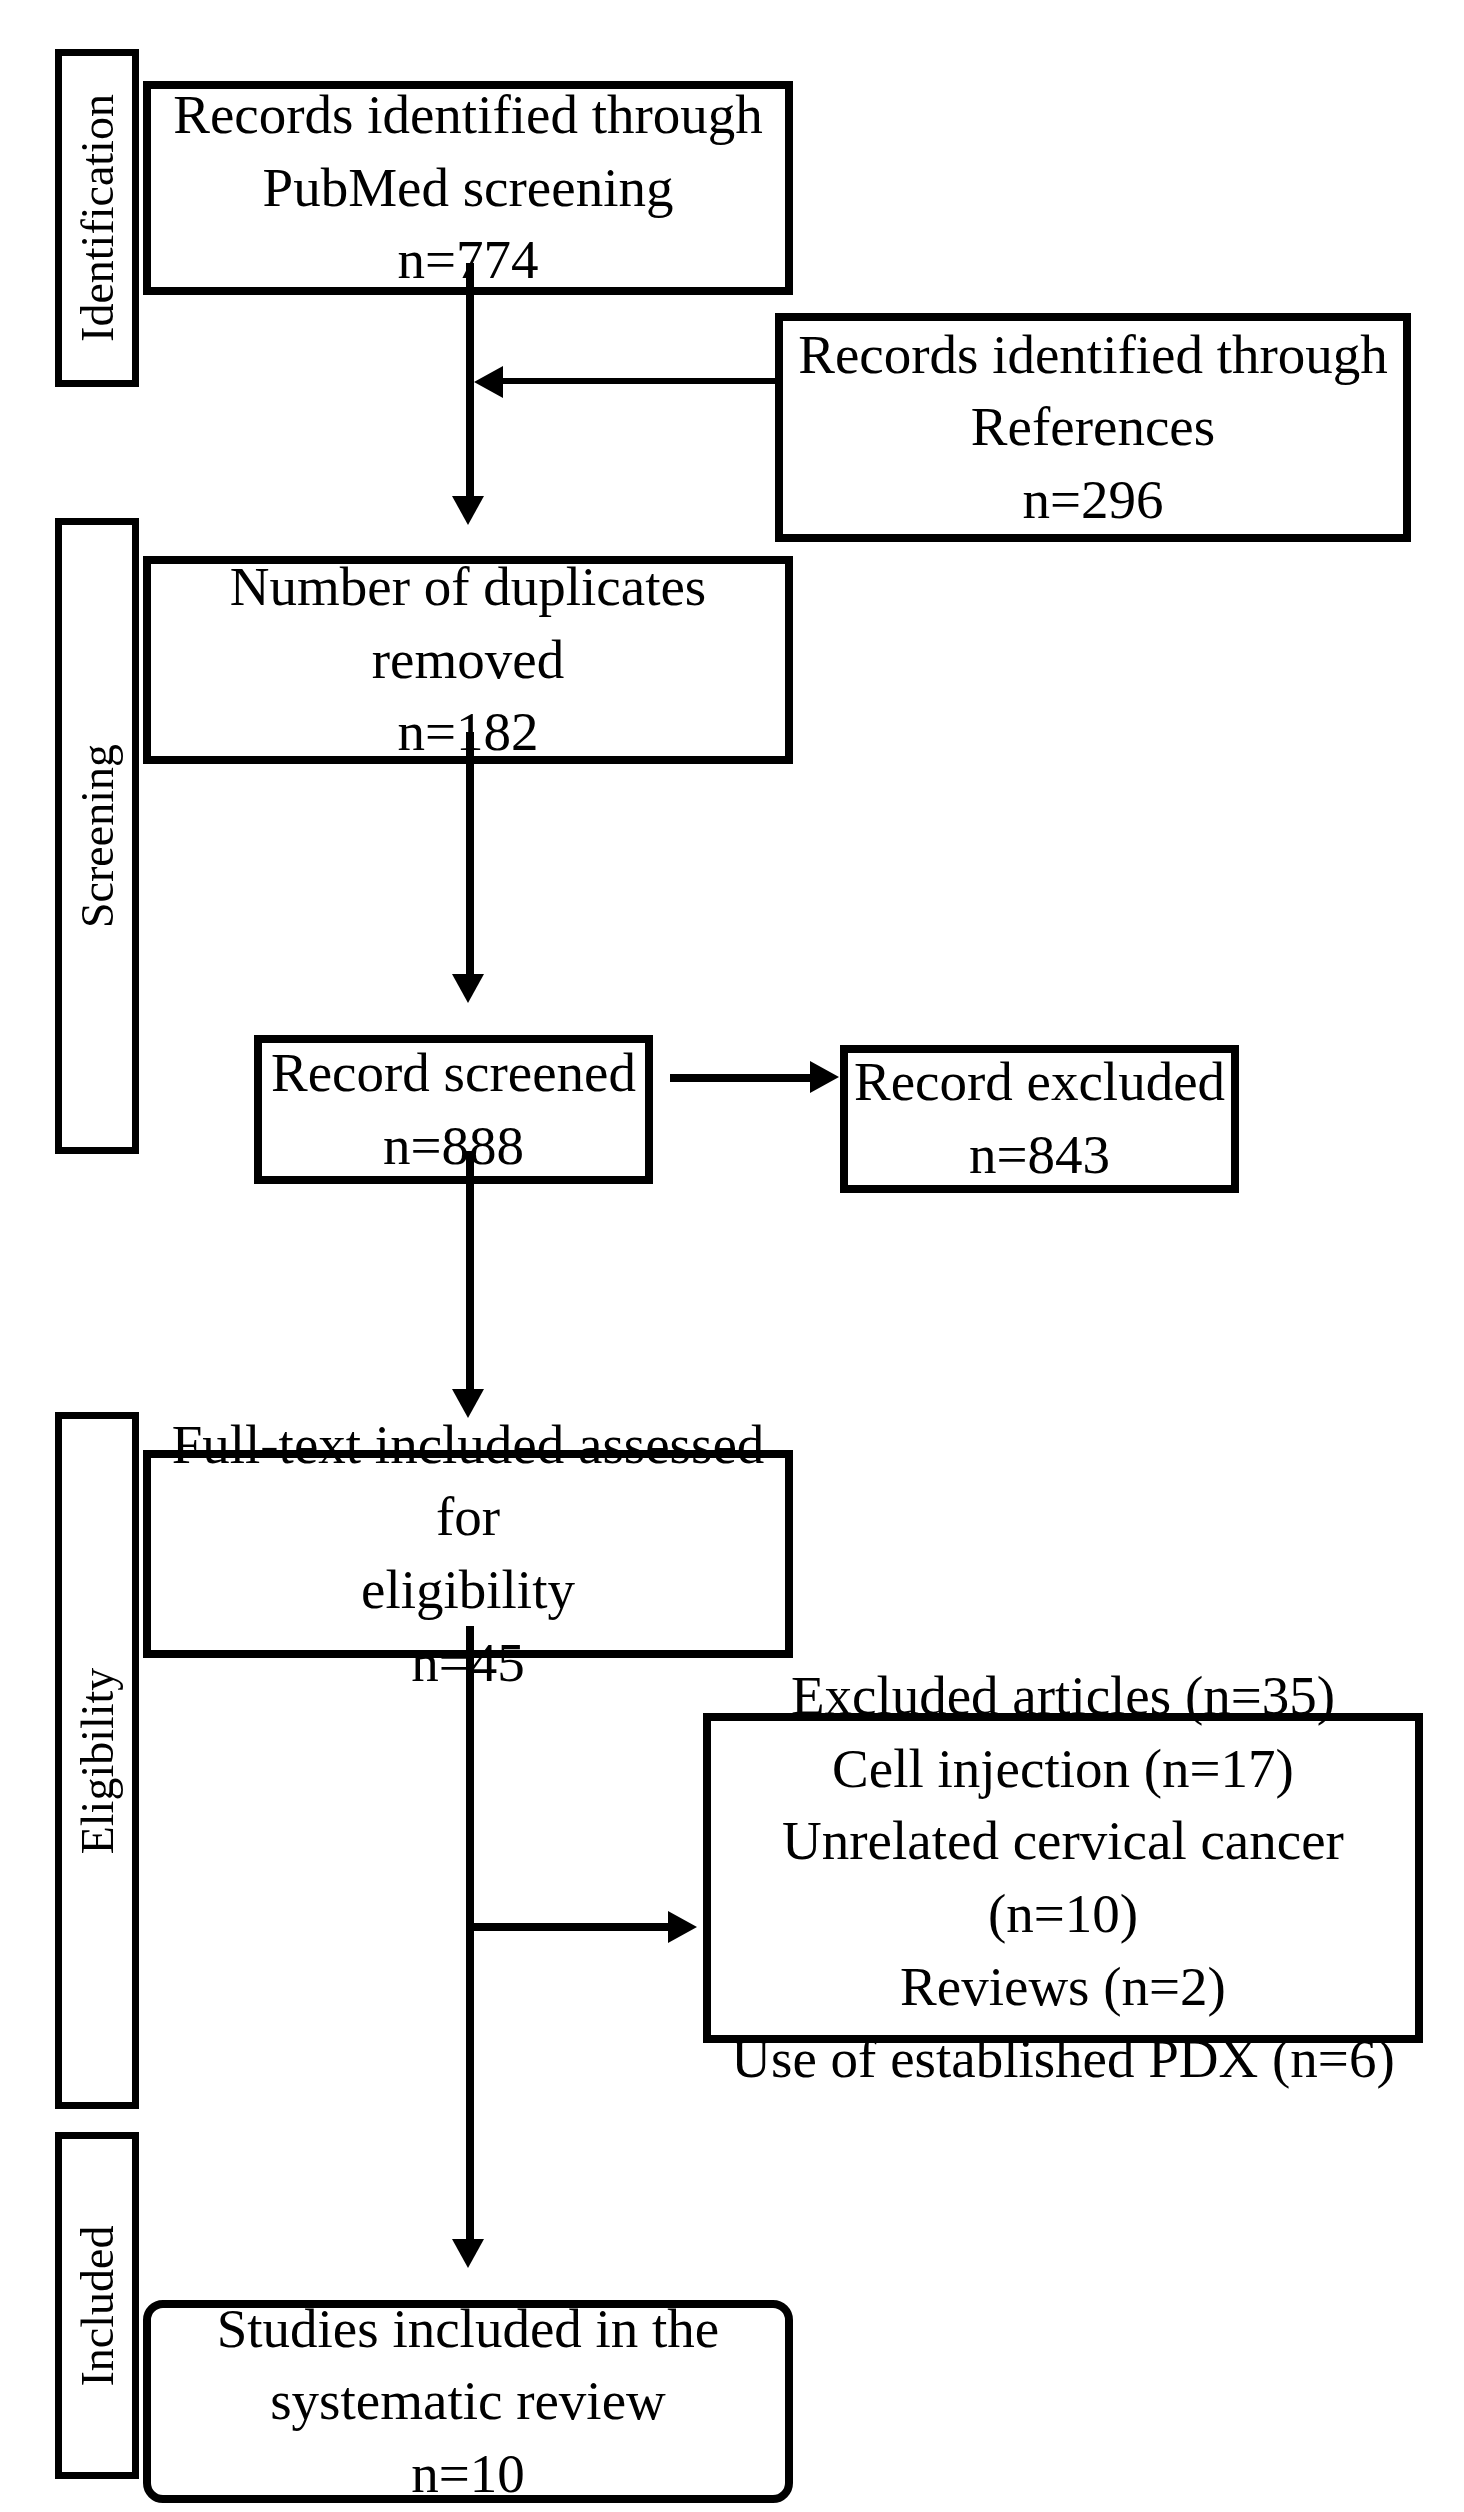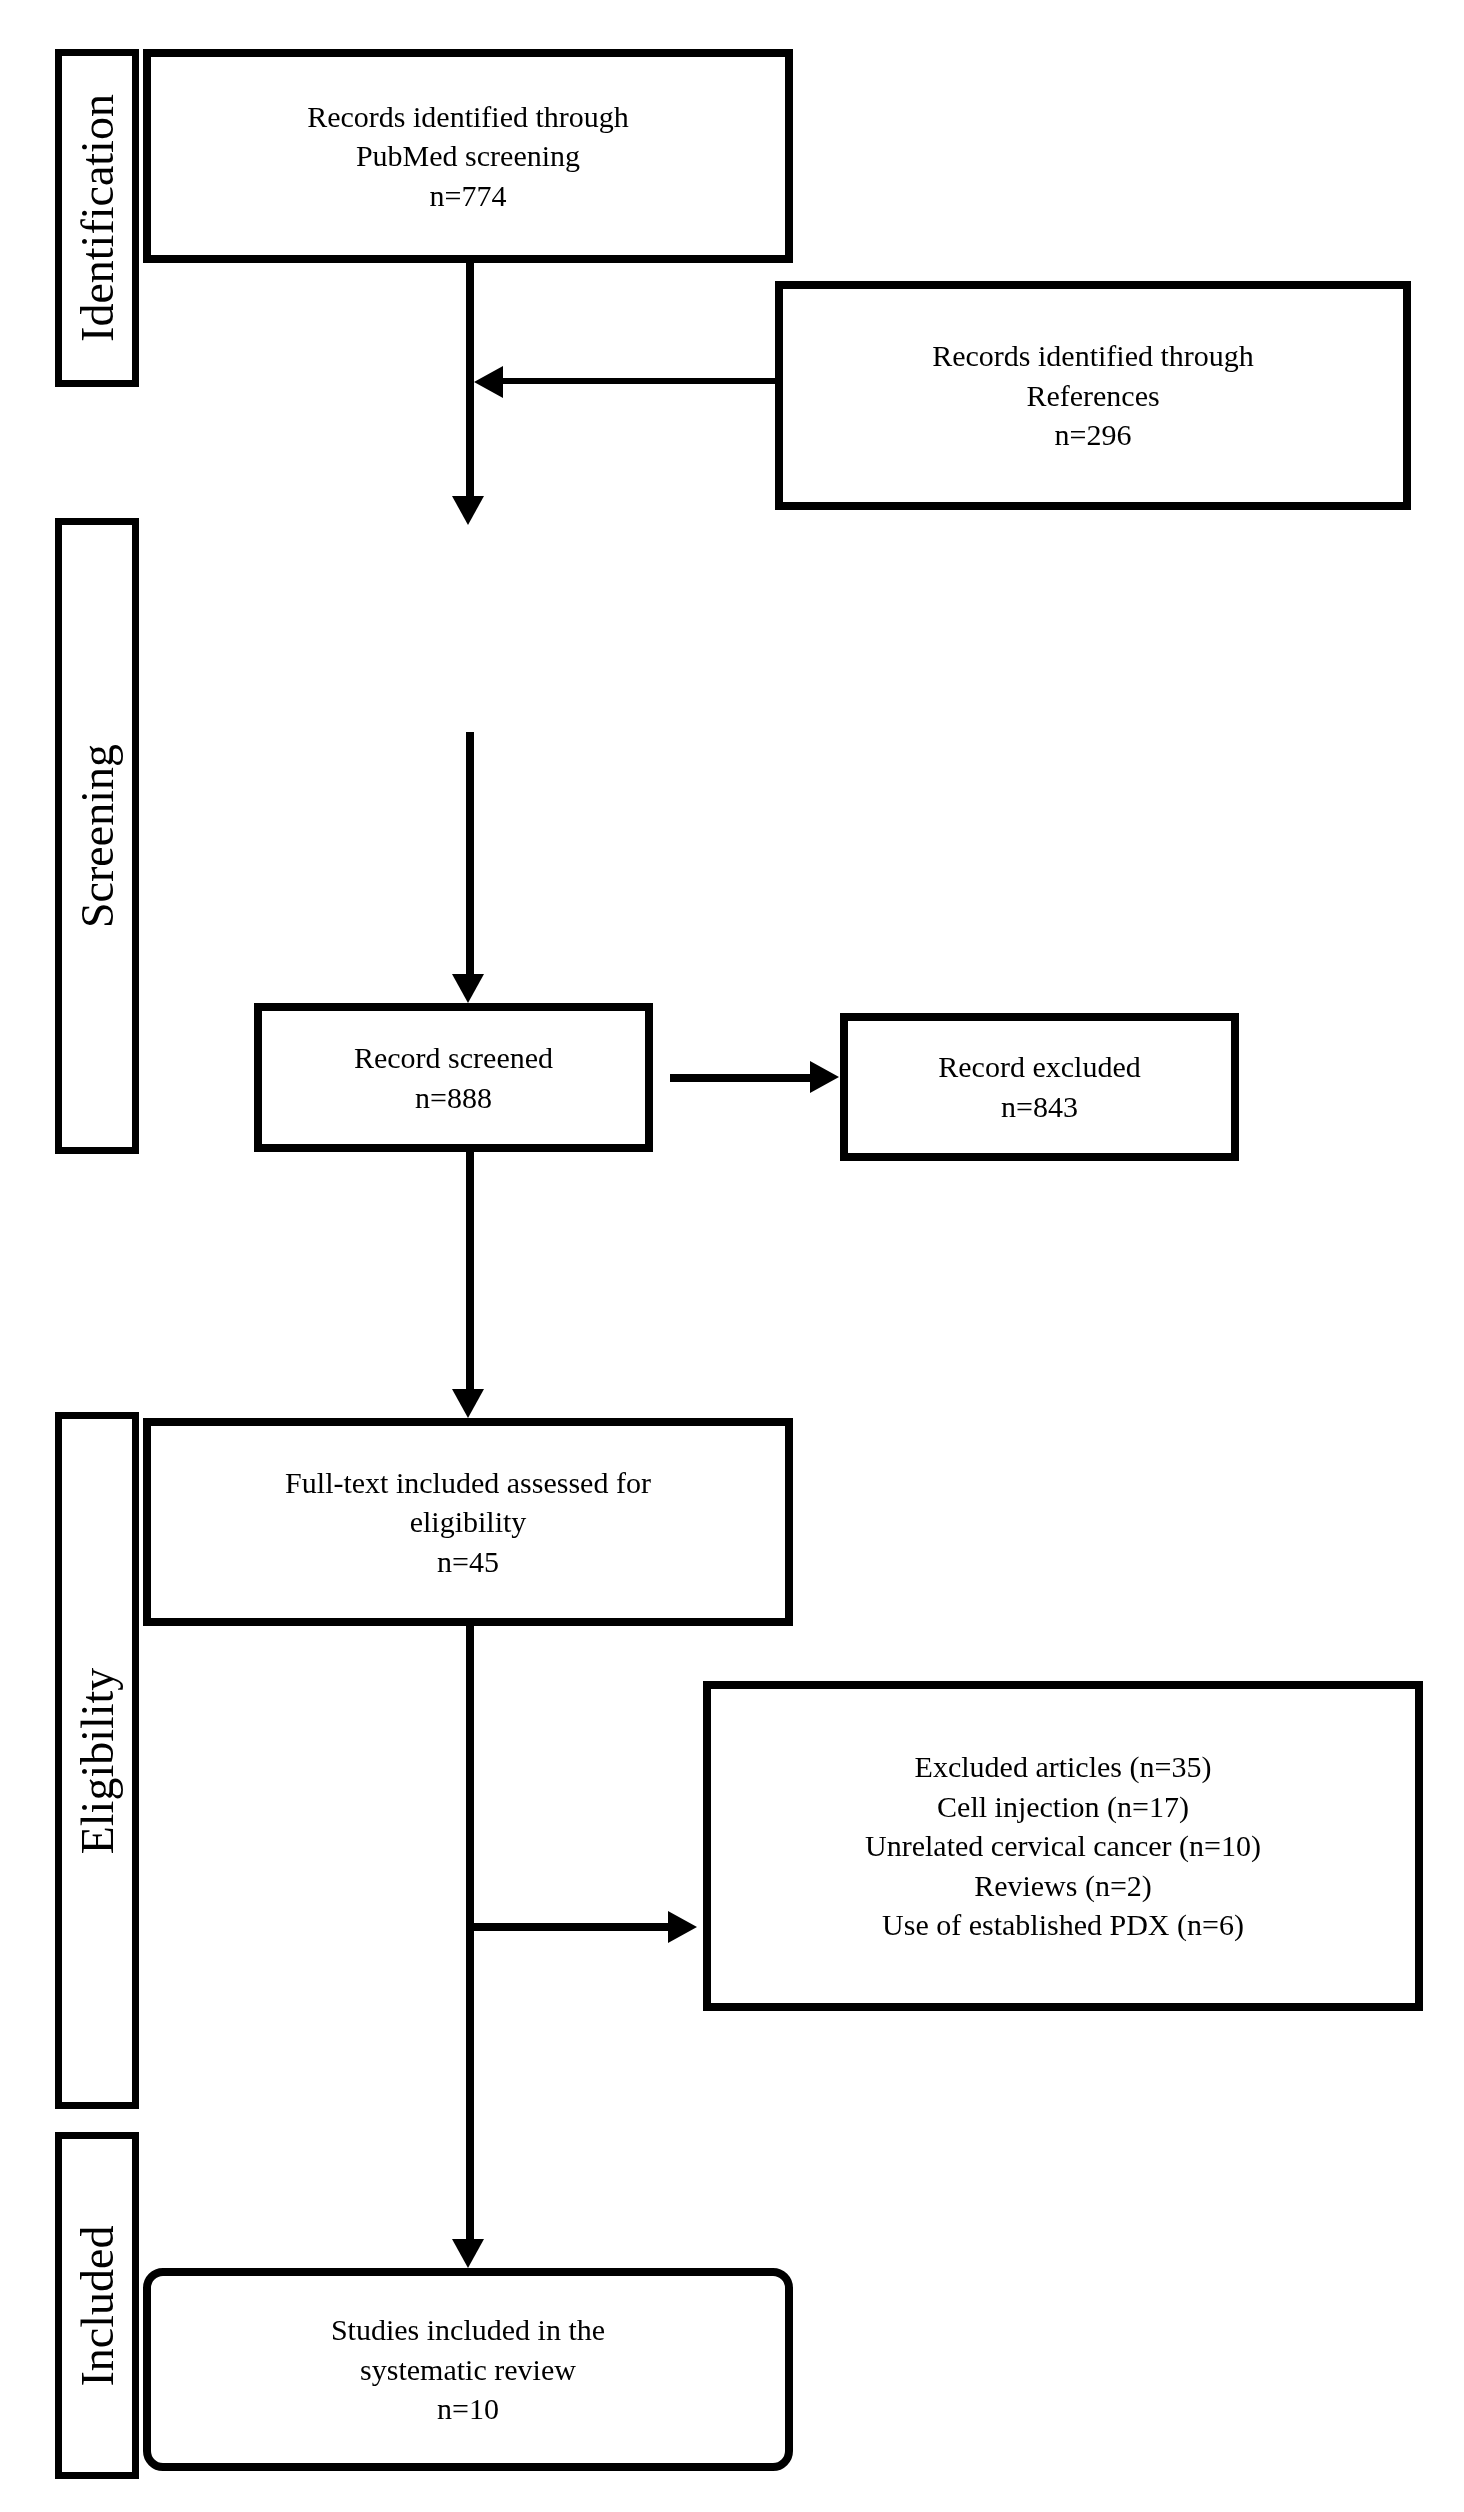--- a/index.html
+++ b/index.html
@@ -14,22 +14,23 @@
   .box {
     position: absolute;
     box-sizing: border-box;
     border: 8px solid #000000;
     background: #ffffff;
     display: flex;
     flex-direction: column;
     align-items: center;
     justify-content: center;
     text-align: center;
-    font-size: 30px;
+    font-size: 55px;
     line-height: 1.32;
+    margin-top: 32px;
   }
   .stage {
     position: absolute;
     box-sizing: border-box;
     border: 7px solid #000000;
     background: #ffffff;
   }
   .stage .vtext {
     position: absolute;
     left: 50%;
@@ -81,20 +82,25 @@
     <span class="bline">PubMed screening</span>
     <span class="bline">n=774</span>
   </div>
 
   <div class="box" style="left:775px; top:281px; width:636px; height:229px;">
     <span class="bline">Records identified through</span>
     <span class="bline">References</span>
     <span class="bline">n=296</span>
   </div>
 
+  <div class="box" style="left:143px; top:524px; width:650px; height:208px;">
+    <span class="bline">Number of duplicates</span>
+    <span class="bline">removed</span>
+    <span class="bline">n=182</span>
+  </div>
 
   <div class="box" style="left:254px; top:1003px; width:399px; height:149px;">
     <span class="bline">Record screened</span>
     <span class="bline">n=888</span>
   </div>
 
   <div class="box" style="left:840px; top:1013px; width:399px; height:148px;">
     <span class="bline">Record excluded</span>
     <span class="bline">n=843</span>
   </div>

